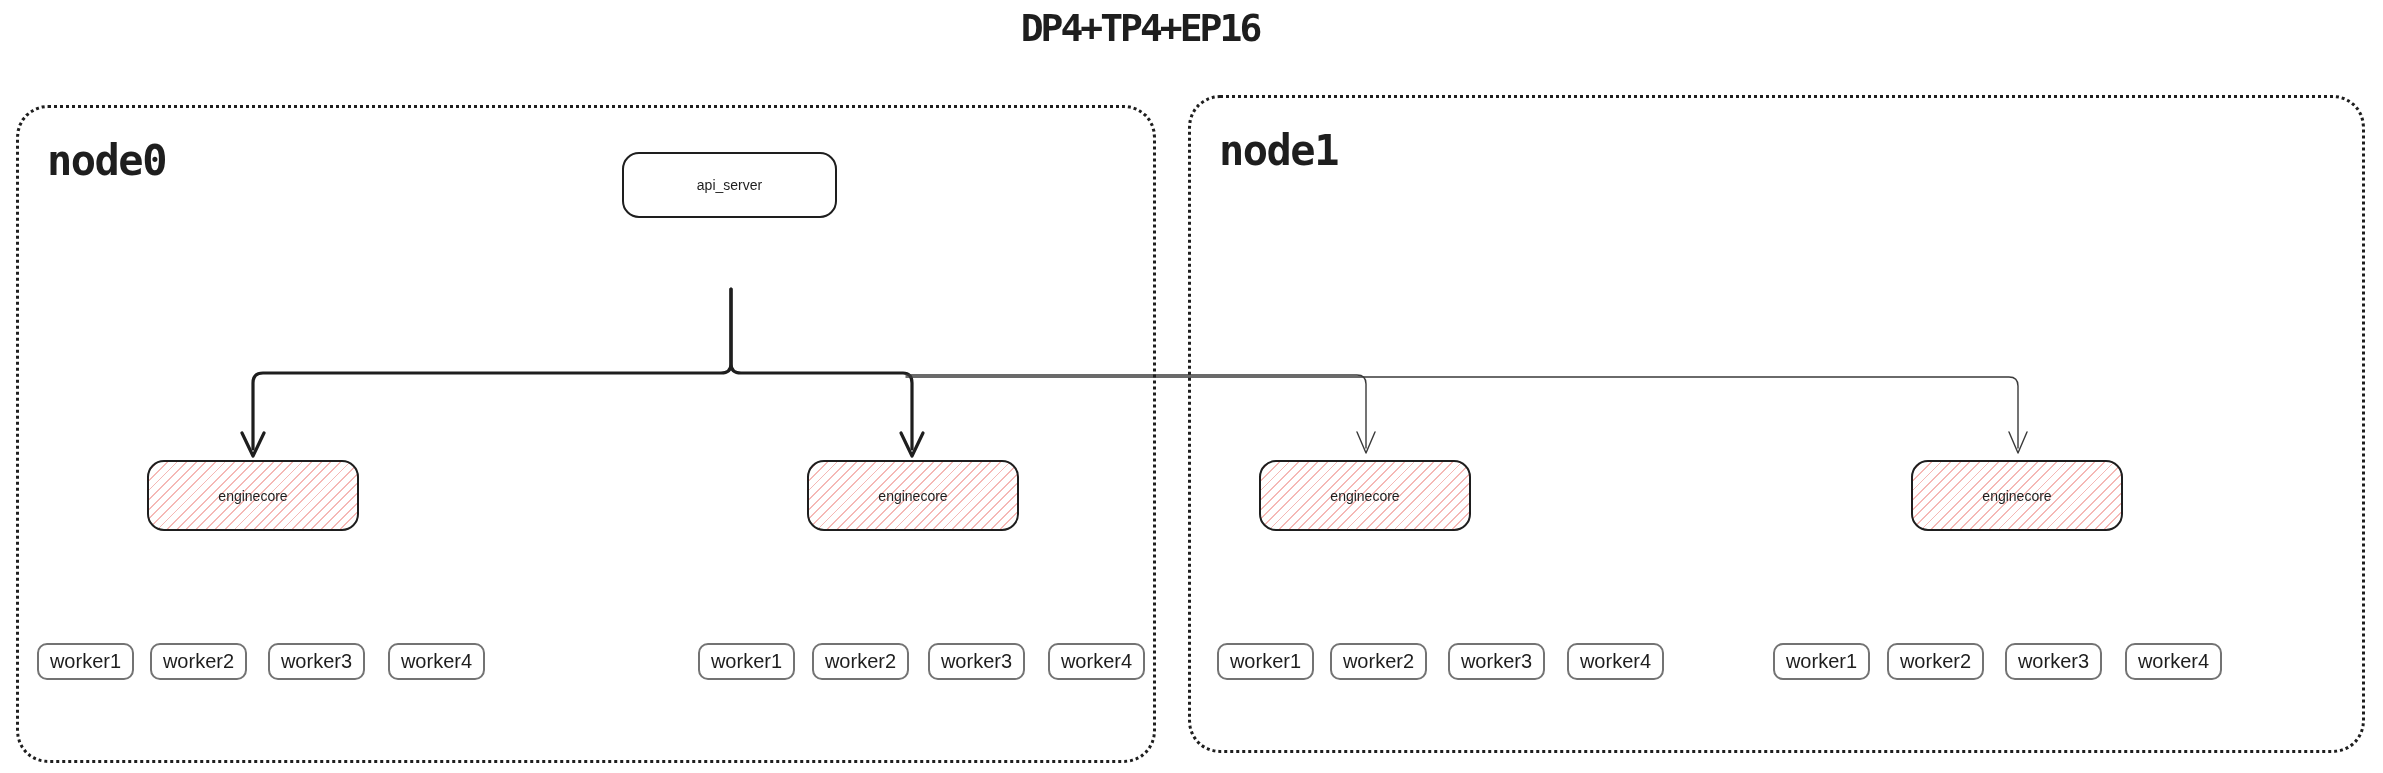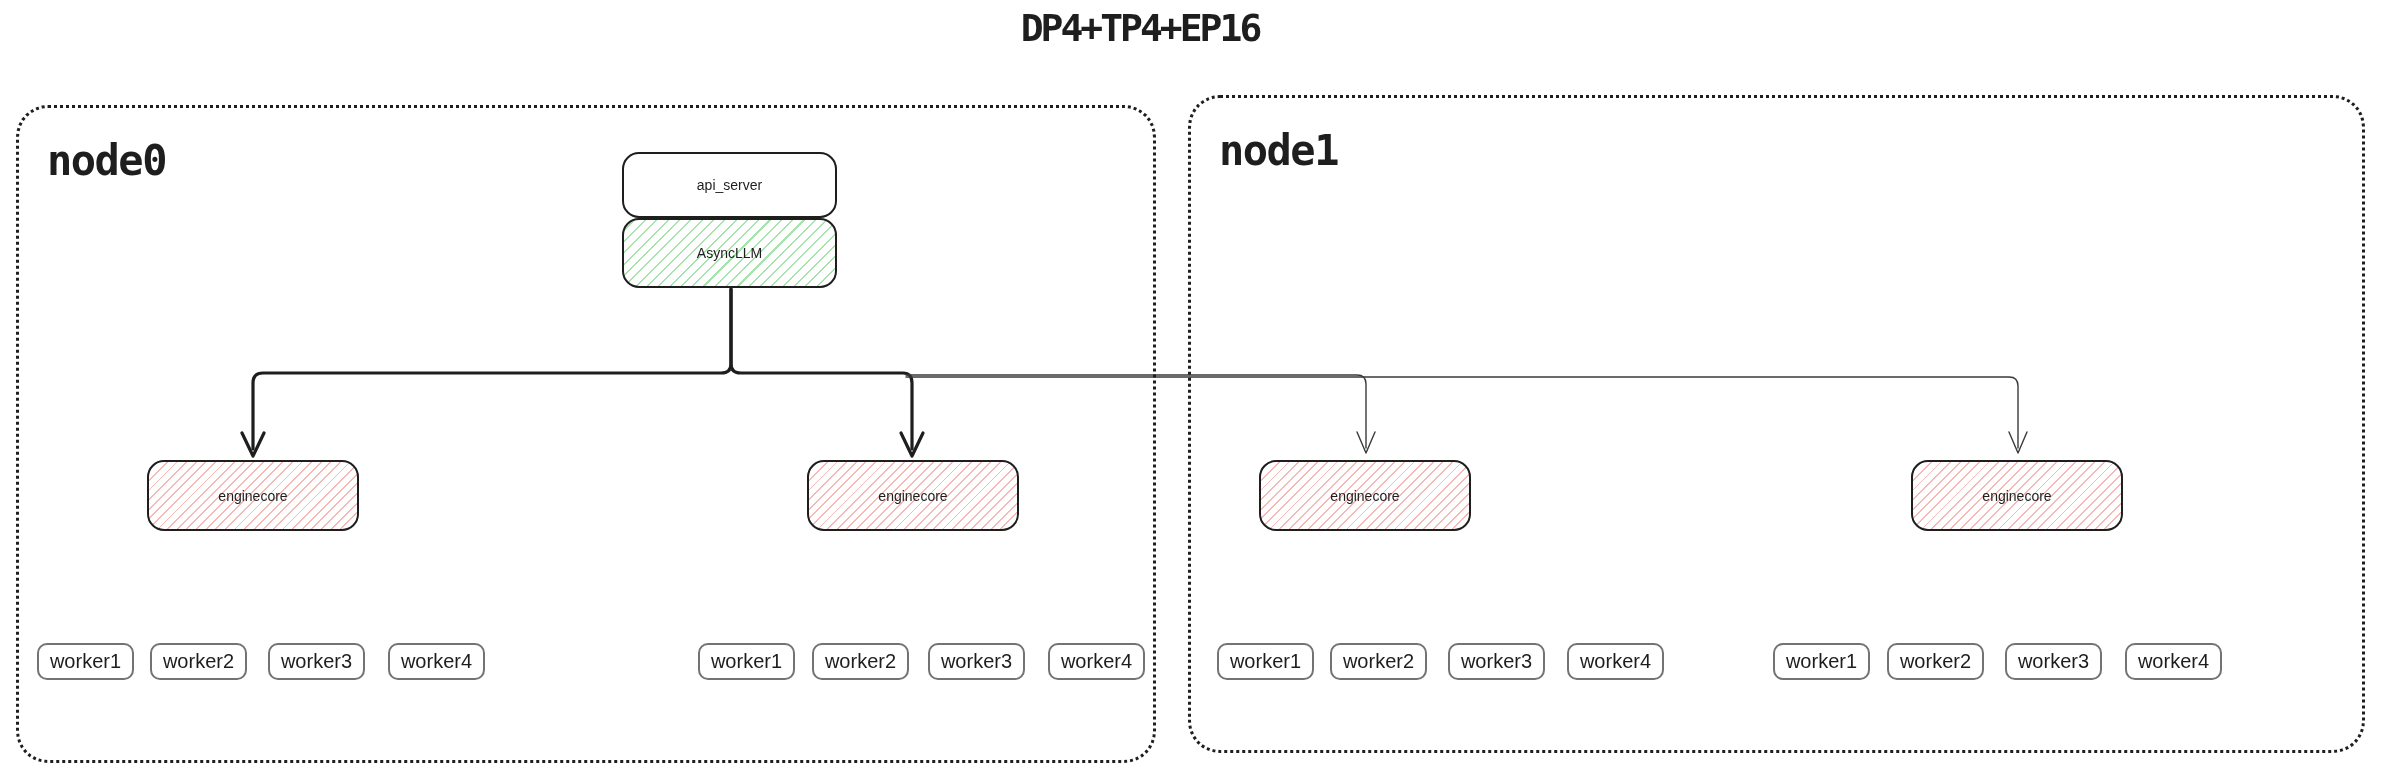--- a/index.html
+++ b/index.html
@@ -97,21 +97,20 @@
 
   <div id="node0" class="node-box">
     <div class="node-label">node0</div>
   </div>
 
   <div id="node1" class="node-box">
     <div class="node-label">node1</div>
   </div>
 
   <div id="api-server" class="shape">api_server</div>
-  <div id="asyncllm" class="shape hatch-green">AsyncLLM</div>
 
   <div id="ec1" class="shape hatch-red enginecore">enginecore</div>
   <div id="ec2" class="shape hatch-red enginecore">enginecore</div>
   <div id="ec3" class="shape hatch-red enginecore">enginecore</div>
   <div id="ec4" class="shape hatch-red enginecore">enginecore</div>
 
   <div class="worker" style="left:37px;">worker1</div>
   <div class="worker" style="left:150px;">worker2</div>
   <div class="worker" style="left:268px;">worker3</div>
   <div class="worker" style="left:388px;">worker4</div>

